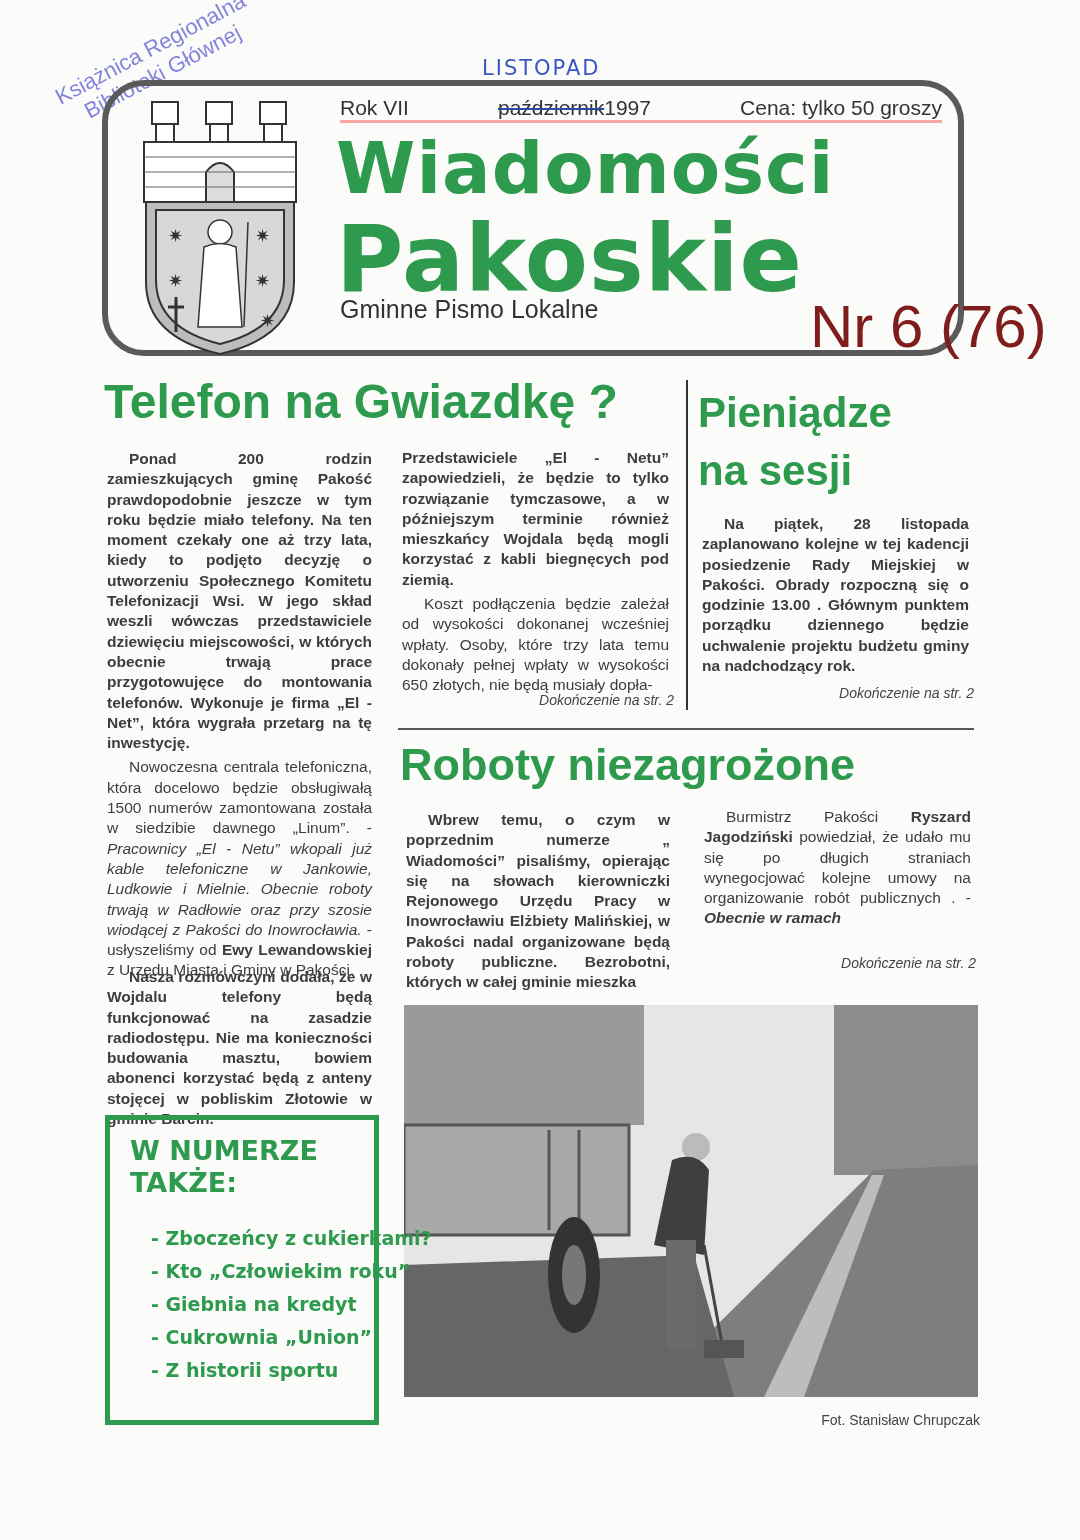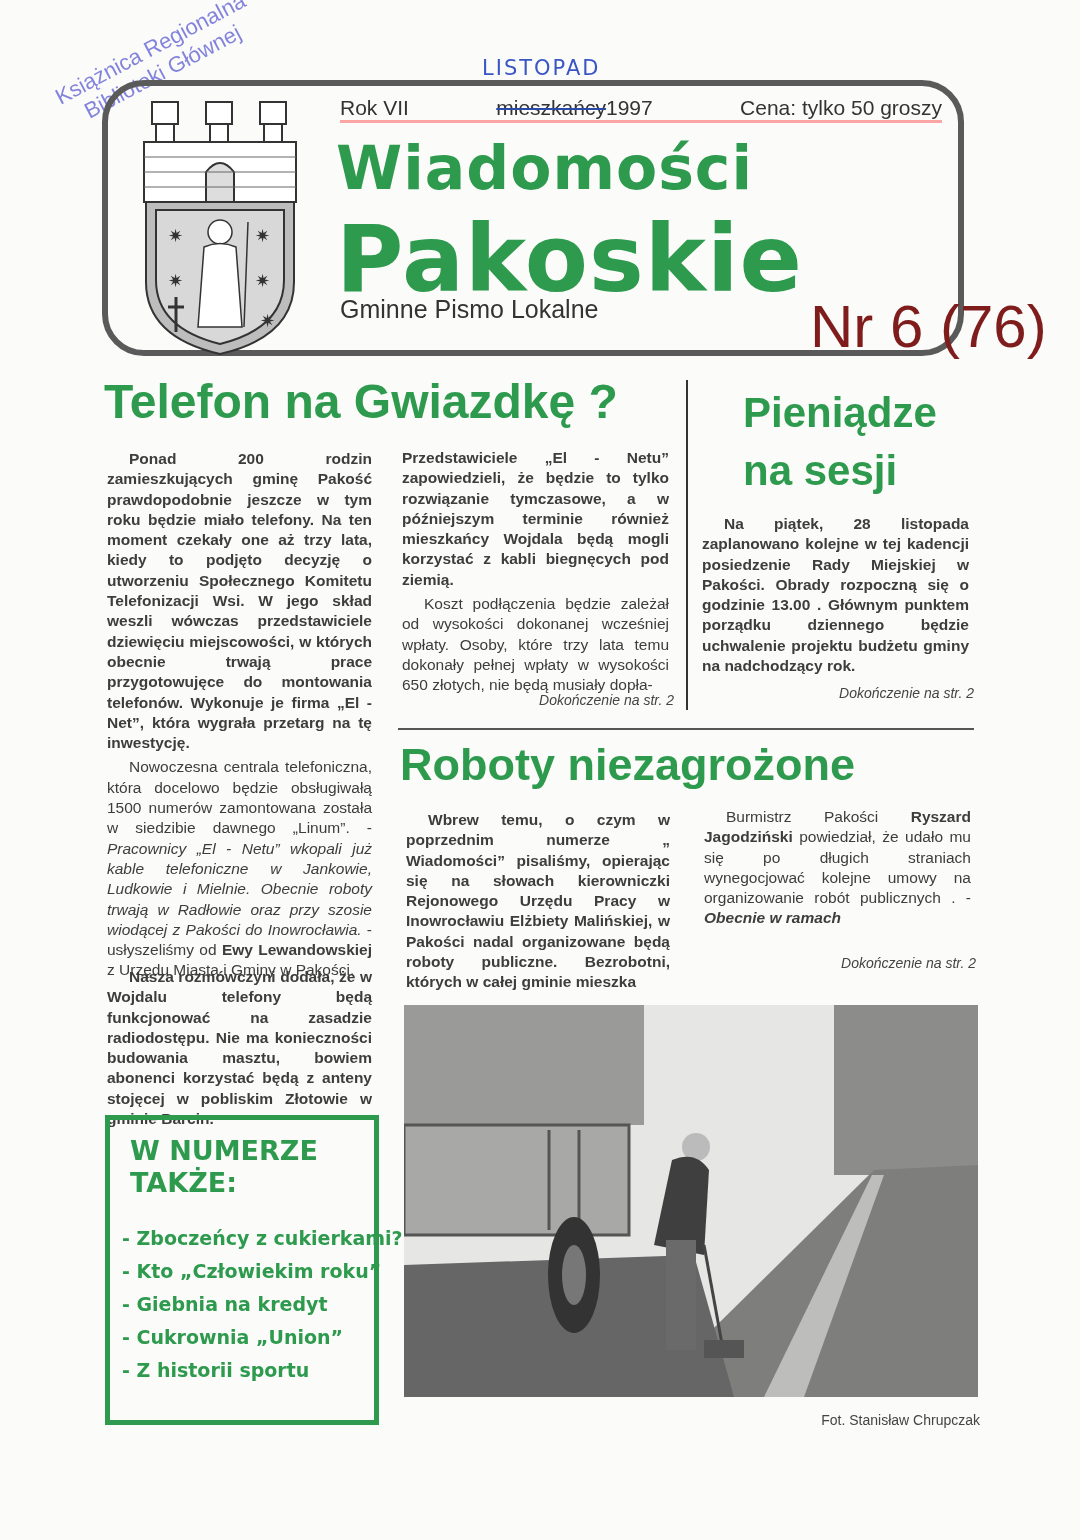--- a/index.html
+++ b/index.html
@@ -10,28 +10,28 @@
   .abs { position: absolute; }
   .green { color: #2e9a4e; }
   
   .stamp { left: 60px; top: 30px; width: 230px; height: 130px; transform: rotate(-28deg); transform-origin: center; color: #6f6fd8; opacity: 0.85; font-size: 22px; line-height: 26px; text-align: center; }
   .handwrite { left: 482px; top: 56px; color: #3a56c4; font-size: 21px; letter-spacing: 2px; font-family: "DejaVu Sans", sans-serif; }
   
   .masthead { left: 102px; top: 80px; width: 862px; height: 276px; border: 6px solid #5a5a5a; border-radius: 42px; box-sizing: border-box; }
   .crest { left: 140px; top: 92px; width: 160px; height: 265px; }
   .topline { left: 340px; top: 92px; width: 602px; height: 28px; border-bottom: 3px solid #fca5a5; font-size: 21px; display: flex; justify-content: space-between; align-items: flex-end; color: #333; }
   .strike { text-decoration: line-through; text-decoration-color: #2a4aa8; text-decoration-thickness: 2px; }
-  .title1 { left: 336px; top: 118px; font-size: 60px; font-weight: bold; line-height: 100px; letter-spacing: 1px; font-family: "DejaVu Sans", sans-serif; }
+  .title1 { left: 336px; top: 118px; font-size: 72px; font-weight: bold; line-height: 100px; letter-spacing: 1px; font-family: "DejaVu Sans", sans-serif; }
   .title2 { left: 336px; top: 210px; font-size: 92px; font-weight: bold; line-height: 100px; letter-spacing: 1px; font-family: "DejaVu Sans", sans-serif; }
   .subtitle { left: 340px; top: 295px; font-size: 25px; color: #333; }
   .issue { left: 766px; top: 292px; font-size: 60px; color: #7f1d1d; margin-left: 44px; }
   
   .h-big { font-weight: bold; font-family: "Liberation Sans", sans-serif; line-height: 1; }
   .head1 { left: 104px; top: 378px; font-size: 48px; }
-  .head2 { left: 698px; top: 384px; font-size: 42px; line-height: 58px; margin-left: 45px; }
+  .head2 { left: 698px; top: 384px; font-size: 42px; line-height: 58px; }
   .head3 { left: 400px; top: 742px; font-size: 45px; }
   .vrule { left: 686px; top: 380px; width: 2px; height: 330px; background: #333; }
   .hrule { left: 398px; top: 728px; width: 576px; height: 2px; background: #555; }
   
   .col { font-size: 15.5px; line-height: 20.3px; text-align: justify; color: #3d3d3d; }
   .col p { margin: 4px; text-indent: 22px; }
   .col p.noind { text-indent: 0; }
   .b { font-weight: bold; }
   .i { font-style: italic; }
   .c1 { left: 103px; top: 445px; width: 273px; }
@@ -41,21 +41,21 @@
   .c4 { left: 402px; top: 806px; width: 272px; }
   .c5 { left: 700px; top: 803px; width: 275px; }
   .cont { font-style: italic; font-size: 14px; color: #444; text-align: right; }
   .cont1 { left: 400px; top: 692px; width: 274px; }
   .cont2 { left: 700px; top: 685px; width: 274px; }
   .cont3 { left: 700px; top: 955px; width: 276px; }
   
   .sidebox { left: 105px; top: 1115px; width: 274px; height: 310px; border: 5px solid #2e9a4e; box-sizing: border-box; }
   .sidebox-title { left: 130px; top: 1135px; font-size: 27px; font-weight: bold; line-height: 32px; font-family: "DejaVu Sans", sans-serif; }
   .sidebox-list { left: 122px; top: 1222px; font-size: 19px; font-weight: bold; line-height: 33px; font-family: "DejaVu Sans", sans-serif; }
-  .sidebox-list div { white-space: nowrap; }
+  .sidebox-list div { white-space: nowrap; margin-left: 29px; }
   
   .photo { left: 404px; top: 1005px; width: 574px; height: 392px; background: #cfcfcf; overflow: hidden; }
   .caption { left: 760px; top: 1412px; width: 220px; text-align: right; font-size: 14px; color: #444; }
 </style>
 </head>
 <body>
 
 <div class="abs stamp">
   <div>Książnica Regionalna</div>
   <div>Biblioteki Głównej</div>
@@ -90,21 +90,21 @@
     <text x="115" y="150" font-size="18" fill="#333" stroke="none">✷</text>
     <text x="28" y="195" font-size="18" fill="#333" stroke="none">✷</text>
     <text x="115" y="195" font-size="18" fill="#333" stroke="none">✷</text>
     <text x="120" y="235" font-size="18" fill="#333" stroke="none">✷</text>
     <path d="M36 205 V240 M28 215 H44" stroke-width="3"></path>
   </g>
 </svg>
 
 <div class="abs topline">
   <span>Rok VII</span>
-  <span><span class="strike">mieszkańcy</span><span>1997</span></span>
+  <span><span class="strike">październik</span><span>1997</span></span>
   <span>Cena: tylko 50 groszy</span>
 </div>
 <div class="abs title1 green">Wiadomości</div>
 <div class="abs title2 green">Pakoskie</div>
 <div class="abs subtitle">Gminne Pismo Lokalne</div>
 <div class="abs issue">Nr 6 (76)</div>
 
 <div class="abs h-big head1 green">Telefon na Gwiazdkę ?</div>
 <div class="abs vrule"></div>
 <div class="abs h-big head2 green">

